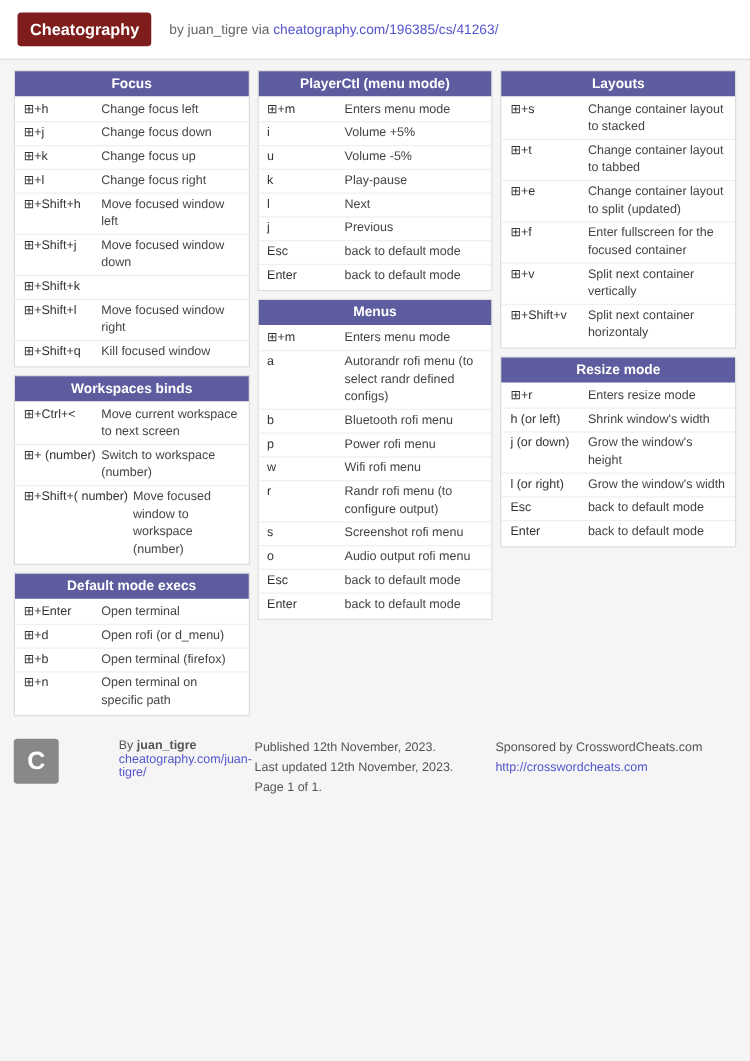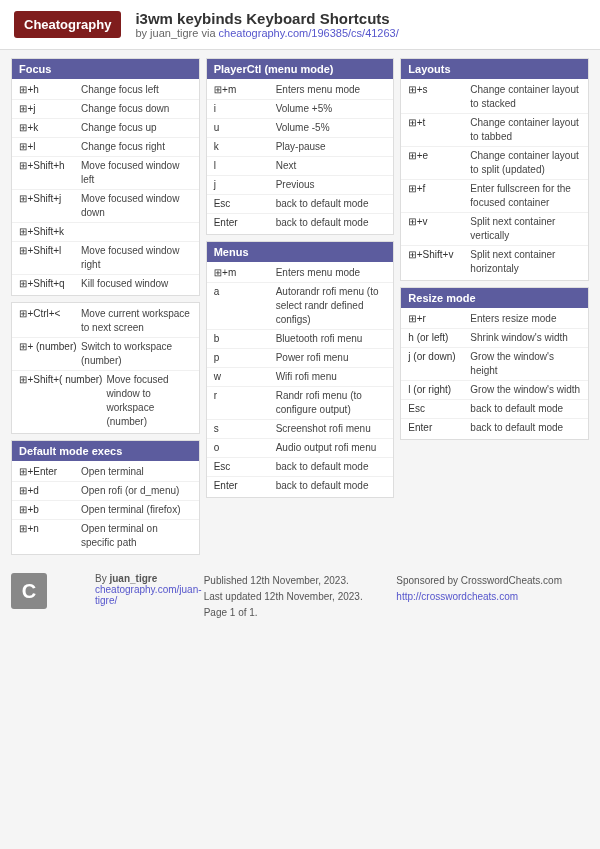--- a/index.html
+++ b/index.html
@@ -57,20 +57,21 @@
     .section {
       background: #fff;
       border: 1px solid #ddd;
     }
     .section-header {
       background: #5c5c9e;
       color: #fff;
       padding: 4px 7px;
       font-size: 11px;
       font-weight: bold;
+      text-align: center;
     }
     .section-body {
       padding: 2px 0;
     }
     .shortcut-row {
       display: flex;
       padding: 2px 7px;
       border-bottom: 1px solid #f0f0f0;
       align-items: flex-start;
       line-height: 1.4;
@@ -140,21 +141,20 @@
       color: #5555cc;
       text-decoration: none;
     }
   </style>
 </head>
 <body>
 
 <div class="header">
   <div class="logo">Cheatography</div>
   <div class="header-title">
-    <h1>i3wm keybinds Keyboard Shortcuts</h1>
     <p>
       by juan_tigre via <a>cheatography.com/196385/cs/41263/</a>
     </p>
   </div>
 </div>
 
 <div class="main-content">
 <div class="column">
       <div class="section">
         <div class="section-header">Focus</div>
@@ -190,20 +190,21 @@
             <span class="shortcut-key">⊞+Shift+l</span>
             <span class="shortcut-desc">Move focused window right</span>
           </div>
           <div class="shortcut-row">
             <span class="shortcut-key">⊞+Shift+q</span>
             <span class="shortcut-desc">Kill focused window</span>
           </div>
         </div>
       </div>
       <div class="section">
+        <div class="section-header">Workspaces binds</div>
         <div class="section-body">
           <div class="shortcut-row">
             <span class="shortcut-key">⊞+Ctrl+&lt;</span>
             <span class="shortcut-desc">Move current workspace to next screen</span>
           </div>
           <div class="shortcut-row">
             <span class="shortcut-key">⊞+ (number)</span>
             <span class="shortcut-desc">Switch to workspace (number)</span>
           </div>
           <div class="shortcut-row">

